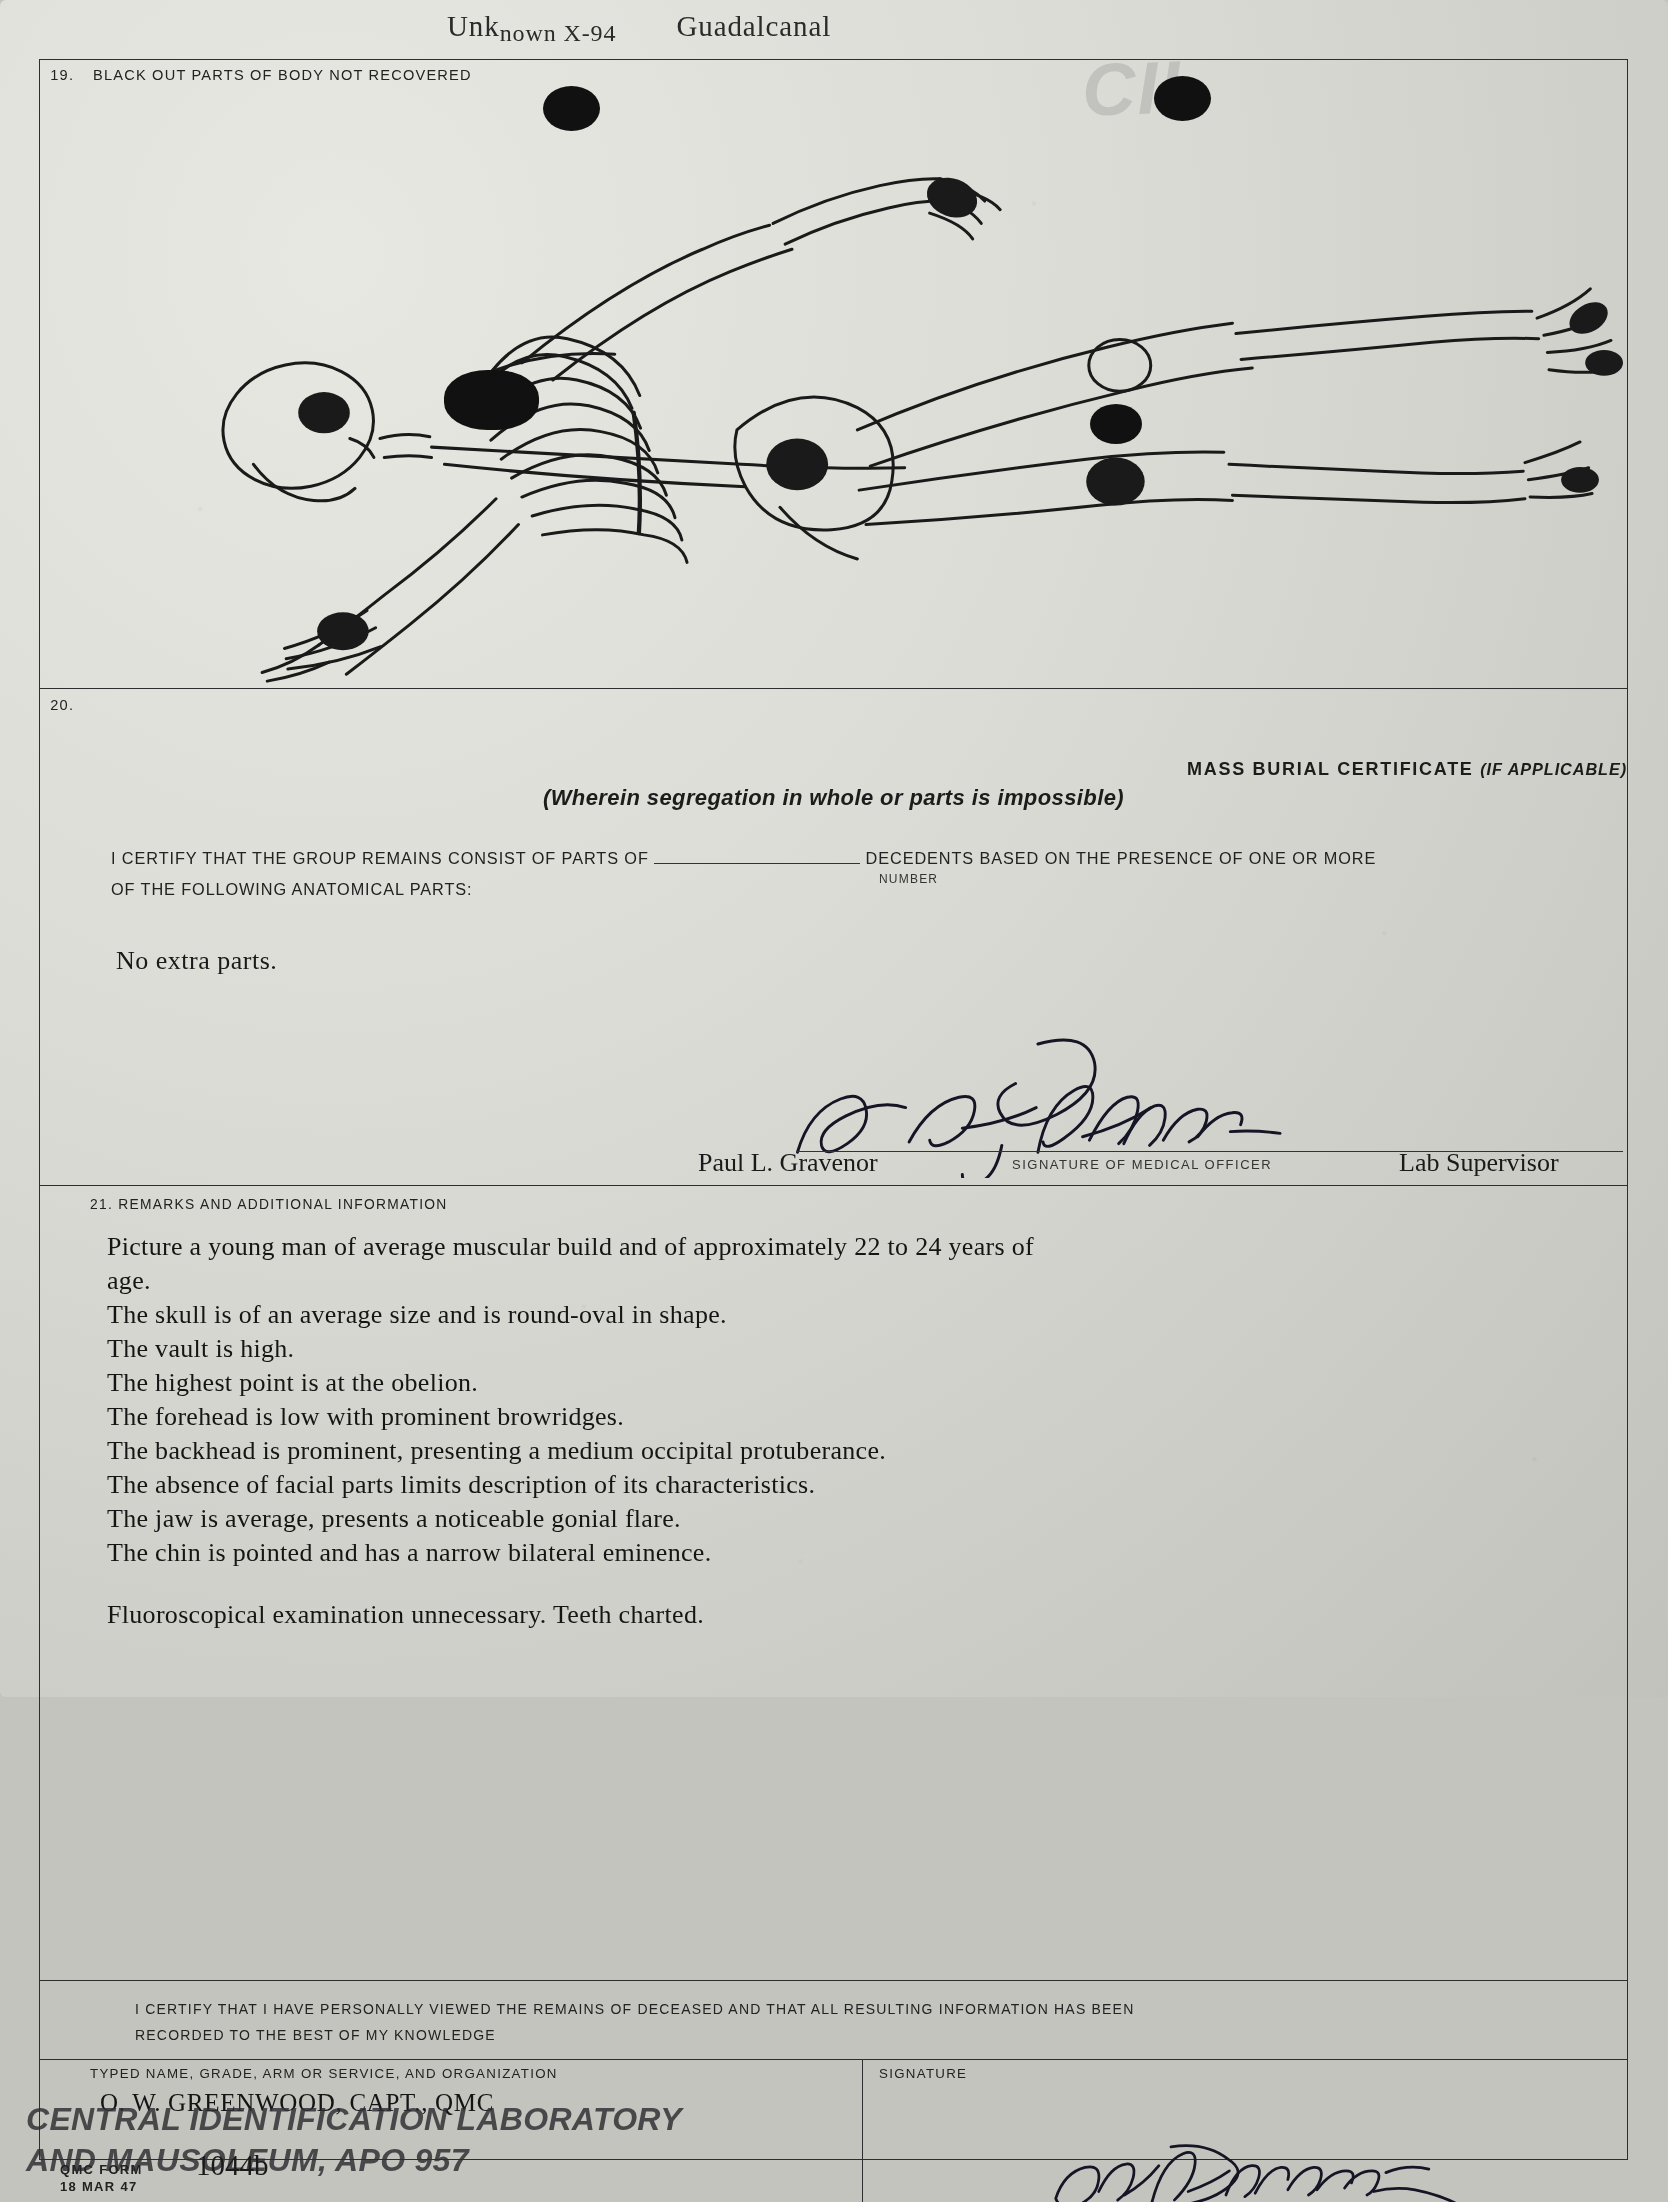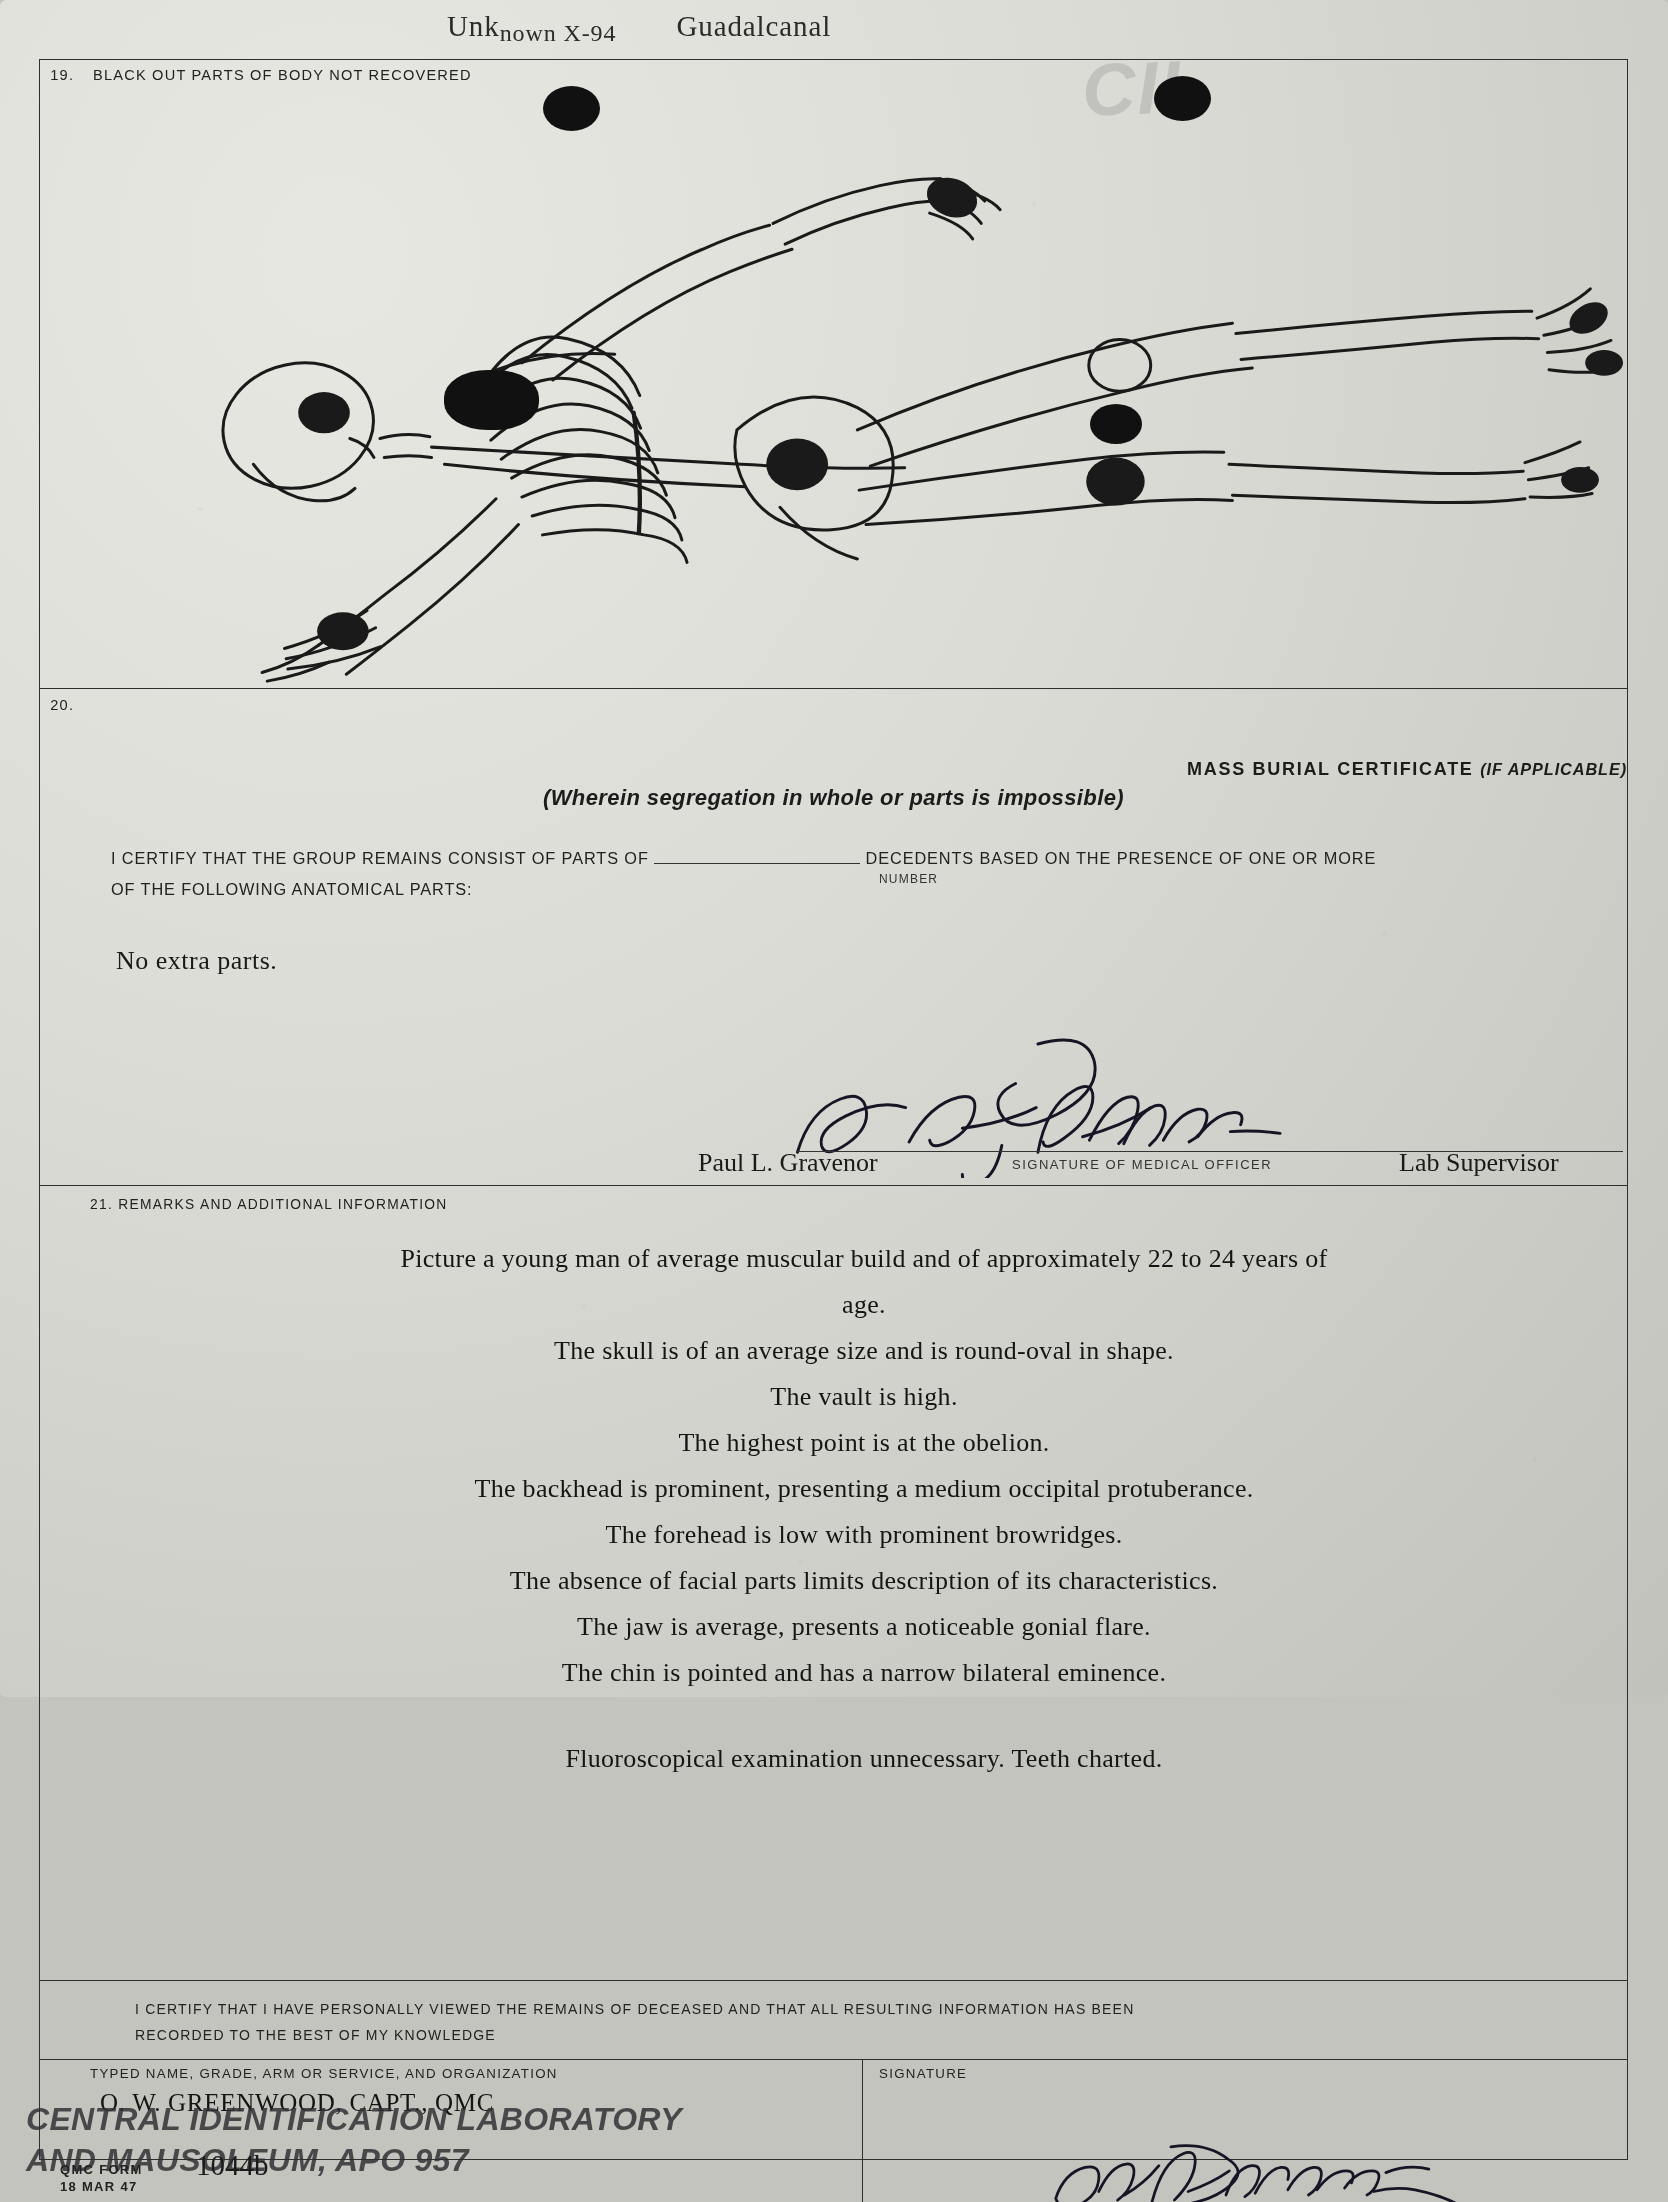--- a/index.html
+++ b/index.html
@@ -80,21 +80,21 @@
   }
   .sigtyped{position:absolute;left:658px;top:1088px;font-family:"Liberation Serif",serif;font-size:26px;color:#1a1a1a;}
   .labsup{position:absolute;left:1359px;top:1088px;font-family:"Liberation Serif",serif;font-size:26px;color:#1a1a1a;}
 
   
   .remarks-head{position:absolute;left:50px;top:1137px;font-size:13.8px;letter-spacing:1.3px;color:#222;}
   .remarks-body{
     position:absolute;left:67px;top:1170px;width:1514px;
     font-family:"Liberation Serif", serif;font-size:26px;line-height:34px;color:#151515;letter-spacing:0.3px;
   }
-  .remarks-body p{margin:12px;text-align:center;}
+  .remarks-body p{margin:0;}
   .gap{height:27.5px;}
 
   
   .botcert{
     position:absolute;left:95px;top:1936px;width:1463px;
     font-size:14px;letter-spacing:1.2px;color:#222;line-height:26px;
   }
   .colrule{position:absolute;top:1999px;left:822px;width:0;height:159px;border-left:1.7px solid #2e2e2e;}
   .tn-label{position:absolute;left:50px;top:2006px;font-size:13.3px;letter-spacing:1.3px;color:#222;}
   .sig-label{position:absolute;left:839px;top:2006px;font-size:13.3px;letter-spacing:1.3px;color:#222;}
@@ -259,22 +259,22 @@
       <span>21.</span>
       <span>REMARKS AND ADDITIONAL INFORMATION</span>
     </div>
 
     <div class="remarks-body">
       <p>Picture a young man of average muscular build and of approximately 22 to 24 years of</p>
       <p>age.</p>
       <p>The skull is of an average size and is round-oval in shape.</p>
       <p>The vault is high.</p>
       <p>The highest point is at the obelion.</p>
+      <p>The forehead is low with prominent browridges.</p>
       <p>The backhead is prominent, presenting a medium occipital protuberance.</p>
-      <p>The forehead is low with prominent browridges.</p>
       <p>The absence of facial parts limits description of its characteristics.</p>
       <p>The jaw is average, presents a noticeable gonial flare.</p>
       <p>The chin is pointed and has a narrow bilateral eminence.</p>
       <div class="gap"></div>
       <p>Fluoroscopical examination unnecessary.     Teeth charted.</p>
     </div>
 
     <div class="hline" style="top:1920px;"></div>
     <div class="botcert">
       <span>I CERTIFY THAT I HAVE PERSONALLY VIEWED THE REMAINS OF DECEASED AND THAT ALL RESULTING INFORMATION HAS BEEN</span><br>

